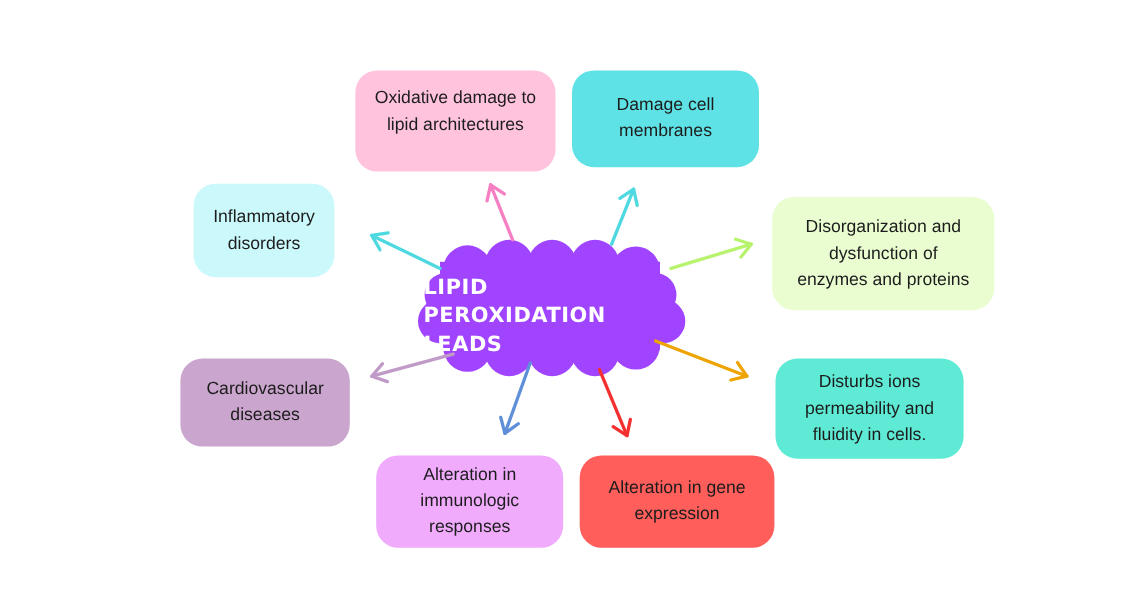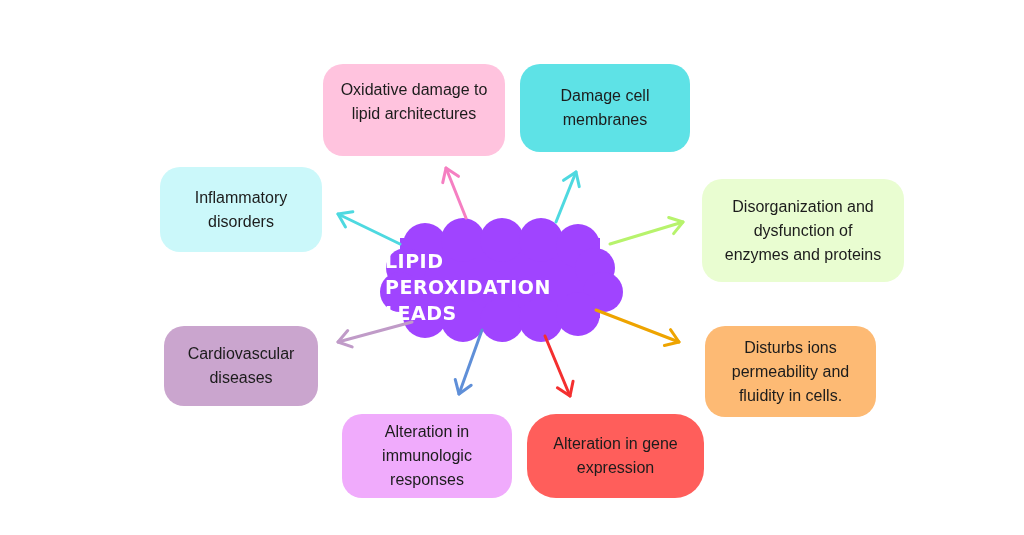--- a/index.html
+++ b/index.html
@@ -81,34 +81,34 @@
   </div>
 <div class="box" id="box-cell-membranes" style="left: 520px; top: 64px; width: 170px; height: 88px; background: rgb(94, 226, 230);">
   <span>Damage cell
 membranes</span>
   </div>
 <div class="box" id="box-enzymes" style="left: 702px; top: 167px; width: 202px; height: 103px; background: rgb(233, 253, 209); margin-top: 12px;">
   <span>Disorganization and
 dysfunction of
 enzymes and proteins</span>
   </div>
-<div class="box" id="box-ions" style="left: 705px; top: 326px; width: 171px; height: 91px; background: #fdba74;">
+<div class="box" id="box-ions" style="left: 705px; top: 326px; width: 171px; height: 91px; background: #5eead4;">
   <span>Disturbs ions
 permeability and
 fluidity in cells.</span>
   </div>
-<div class="box" id="box-gene" style="left: 527px; top: 414px; width: 177px; height: 84px; background: rgb(255, 94, 91); border-radius: 29px;">
+<div class="box" id="box-gene" style="left: 527px; top: 414px; width: 177px; height: 84px; background: rgb(255, 94, 91);">
   <span>Alteration in gene
 expression</span>
   </div>
 <div class="box" id="box-immunologic" style="left: 342px; top: 414px; width: 170px; height: 84px; background: #f0abfc;">
   <span>Alteration in
 immunologic
 responses</span>
   </div>
 <div class="box" id="box-cardiovascular" style="left: 164px; top: 326px; width: 154px; height: 80px; background: rgb(202, 165, 206);">
   <span>Cardiovascular
 diseases</span>
   </div>
-<div class="box" id="box-inflammatory" style="left: 160px; top: 167px; width: 162px; height: 85px; background: rgb(203, 248, 250);">
+<div class="box" id="box-inflammatory" style="left: 176px; top: 167px; width: 128px; height: 85px; background: rgb(203, 248, 250);">
   <span>Inflammatory
 disorders</span>
   </div>
 
 </body></html>

